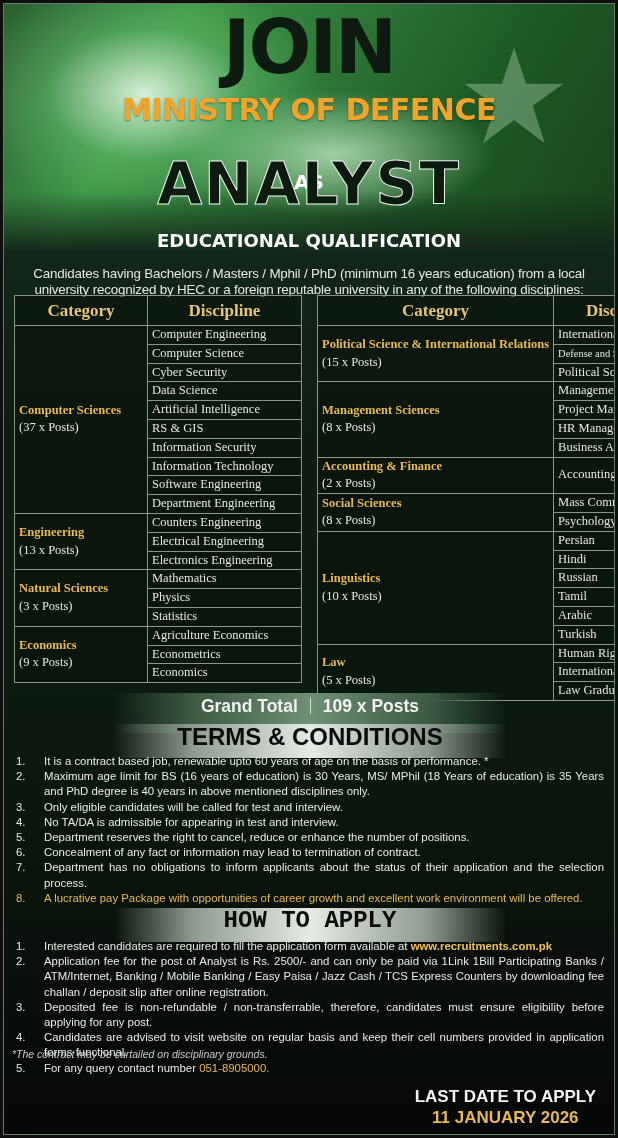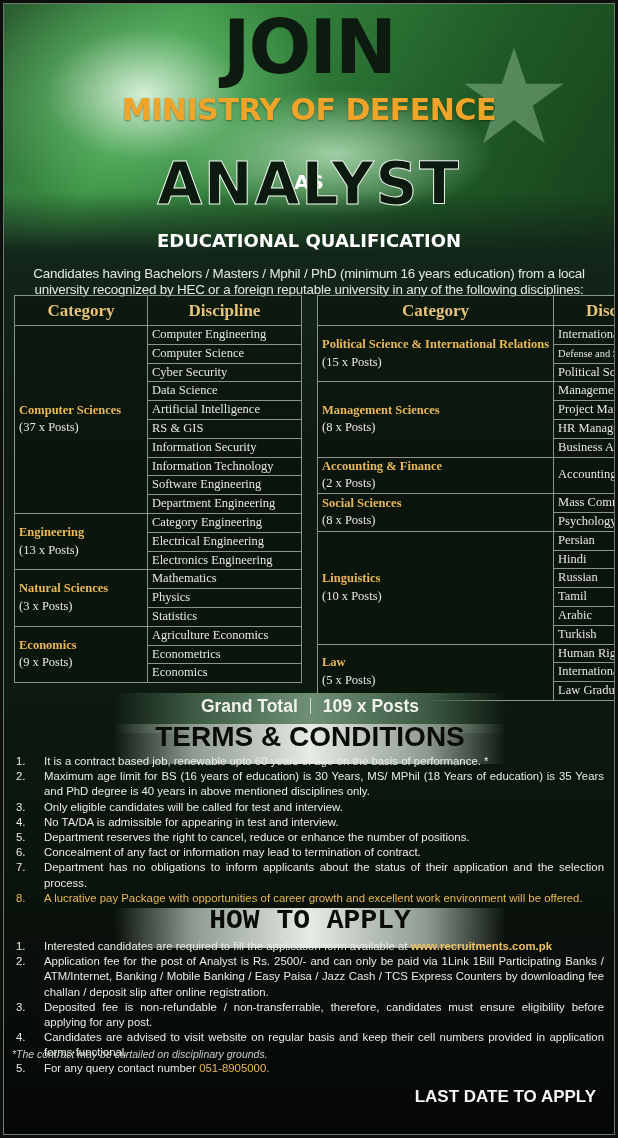--- a/index.html
+++ b/index.html
@@ -24,22 +24,22 @@
   table.jobs th{color:#e9c37a;font-size:17px;font-weight:bold;height:29px;}
   table.jobs td.cat{vertical-align:middle;}
   .cat-name{color:#e9b85a;font-weight:bold;display:block;}
   .cat-count{display:block;}
   #tableL{left:10px;width:288px;}
   #tableR{left:313px;width:290px;}
   .grand{position:absolute;top:689px;left:110px;width:392px;height:40px;
     background:linear-gradient(90deg,rgba(40,60,45,0),#3c5a44 20%,#6f8f76 50%,#3c5a44 80%,rgba(40,60,45,0));
     text-align:center;color:#f2f2ee;font-weight:bold;font-size:17.5px;line-height:26px;}
   .grand .sep{display:inline-block;width:1px;height:16px;background:#d8ddd5;margin:0 12px;vertical-align:-2px;}
-  .banner{position:absolute;left:110px;width:392px;height:40px;text-align:center;font-weight:bold;color:#0a0c0a;
-    background:linear-gradient(90deg,rgba(80,90,80,0),#8e9a8f 20%,#e6ebe6 50%,#8e9a8f 80%,rgba(80,90,80,0));font-size:28px;line-height:26px;}
+  .banner{position:absolute;left:110px;width:392px;height:34px;text-align:center;font-weight:bold;color:#0a0c0a;
+    background:linear-gradient(90deg,rgba(80,90,80,0),#8e9a8f 20%,#e6ebe6 50%,#8e9a8f 80%,rgba(80,90,80,0));font-size:24px;line-height:26px;}
   #termsBanner{top:720px;}
   #applyBanner{top:904px;font-family:Liberation Mono, monospace;}
   ol.list{position:absolute;left:8px;right:10px;margin:0;padding:0;list-style:none;color:#e8ebe6;font-size:11.4px;line-height:15.2px;}
   ol.list li{position:relative;padding-left:32px;text-align:justify;}
   ol.list li .num{position:absolute;left:4px;top:0;}
   #termsList{top:750px;}
   #applyList{top:935px;}
   .gold{color:#e9b85a;}
   .link{color:#f0c060;font-weight:bold;}
   .note{position:absolute;left:8px;top:1044px;color:#c9ccc6;font-size:10.5px;font-style:italic;}
@@ -103,21 +103,21 @@
           <td>Software Engineering</td>
         </tr>
         <tr>
           <td>Department Engineering</td>
         </tr>
         <tr>
           <td class="cat" rowspan="3">
             <span class="cat-name">Engineering</span>
             <span class="cat-count">(13 x Posts)</span>
           </td>
-          <td>Category Engineering</td>
+          <td>Counters Engineering</td>
         </tr>
         <tr>
           <td>Electrical Engineering</td>
         </tr>
         <tr>
           <td>Electronics Engineering</td>
         </tr>
         <tr>
           <td class="cat" rowspan="3">
             <span class="cat-name">Natural Sciences</span>
@@ -260,14 +260,15 @@
     <li><span class="num">1.</span><span>Interested candidates are required to fill the application form available at </span><a class="link">www.recruitments.com.pk</a></li>
     <li><span class="num">2.</span><span>Application fee for the post of Analyst is Rs. 2500/- and can only be paid via 1Link 1Bill Participating Banks / ATM/Internet, Banking / Mobile Banking / Easy Paisa / Jazz Cash / TCS Express Counters by downloading fee challan / deposit slip after online registration.</span></li>
     <li><span class="num">3.</span><span>Deposited fee is non-refundable / non-transferrable, therefore, candidates must ensure eligibility before applying for any post.</span></li>
     <li><span class="num">4.</span><span>Candidates are advised to visit website on regular basis and keep their cell numbers provided in application forms functional.</span></li>
     <li><span class="num">5.</span><span>For any query contact number </span><span class="gold">051-8905000.</span></li>
   </ol>
 
   <div class="note">*The contract may be curtailed on disciplinary grounds.</div>
   <div class="last">
     <div class="l1">LAST DATE TO APPLY</div>
+    <div class="l2">11 JANUARY 2026</div>
   </div>
 </div>
 
 </body></html>

